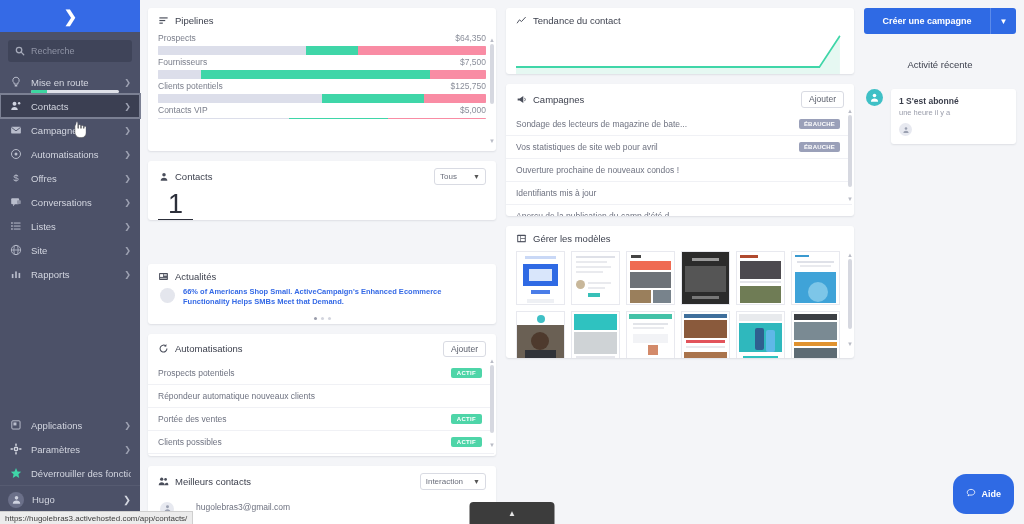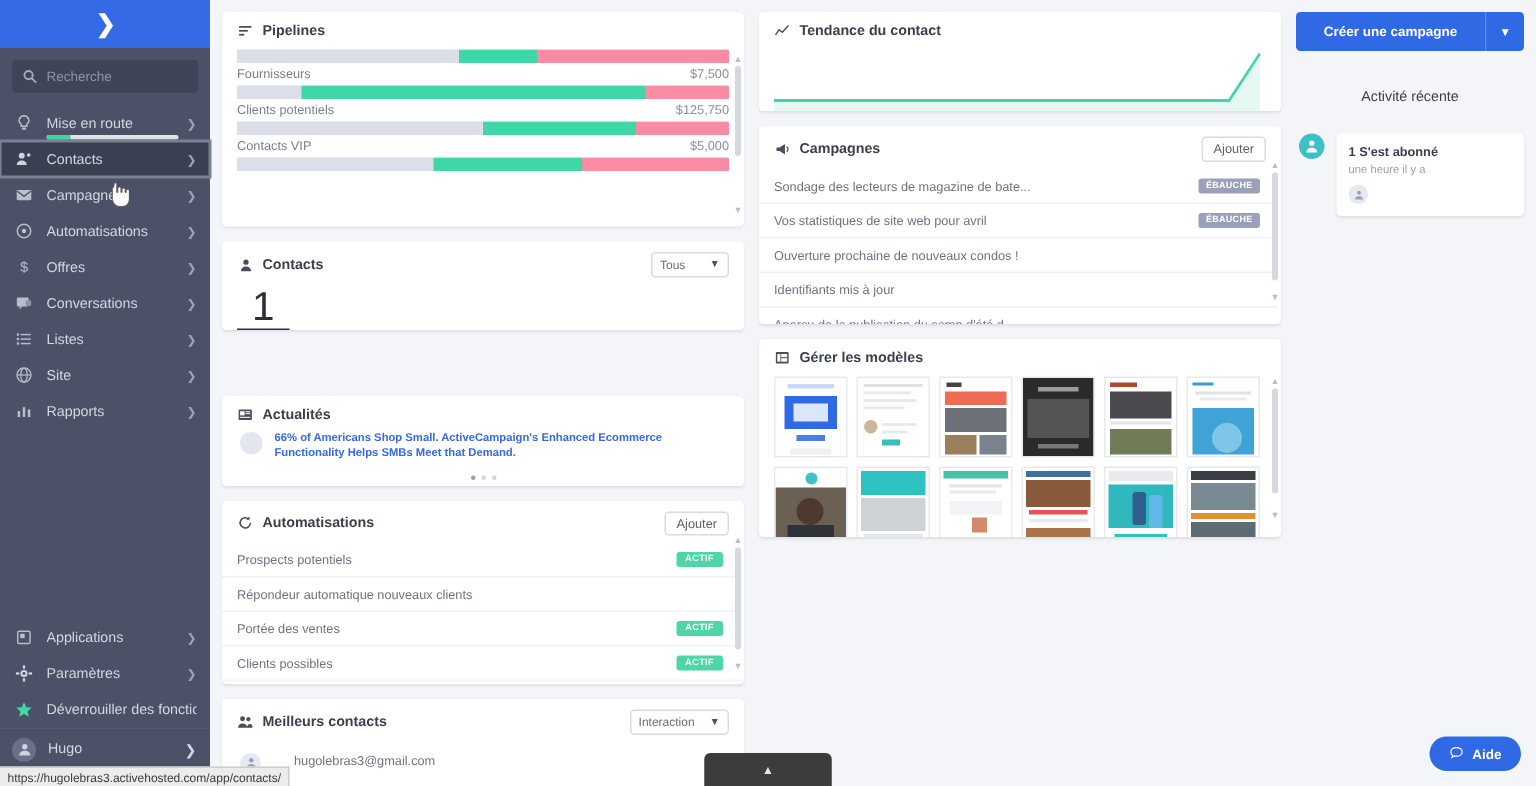--- a/index.html
+++ b/index.html
@@ -86,21 +86,21 @@
 
   .card {
     background: #fff; border-radius: 3px;
     box-shadow: 0 1px 2px rgba(30,35,60,.10);
     position: relative; overflow: hidden;
   }
   .card-head {
     display: flex; align-items: center; padding: 7px 10px 5px 10px; gap: 6px;
   }
   .card-head .hicon { width: 11px; height: 11px; flex:0 0 11px; display:flex;align-items:center;justify-content:center; }
-  .card-head .htitle { font-size: 9.5px; font-weight: bold; color: #3b3f4c; }
+  .card-head .htitle { font-size: 9.5px; font-weight: normal; color: #3b3f4c; }
   .card-head .spacer { flex: 1; }
   .btn-small {
     border: 1px solid #d9dbe3; background: #fff; border-radius: 3px;
     font-size: 8.5px; color: #5a5e6b; padding: 3px 7px; line-height: 1;
     font-family: "Liberation Sans", sans-serif;
   }
   .select-small {
     border: 1px solid #d9dbe3; background: #fff; border-radius: 3px;
     font-size: 8px; color: #6a6e7b; padding: 3px 5px;
     display: flex; align-items: center; gap: 10px; min-width: 52px;
@@ -208,21 +208,21 @@
   .act-time { font-size: 7.5px; color: #9a9dab; padding-top: 2px; }
   .act-mini {
     width: 13px; height: 13px; border-radius: 50%; background: #e7e9f0;
     margin-top: 6px; display:flex;align-items:center;justify-content:center;
   }
 
   
   .help-btn {
     position: absolute; right: 10px; bottom: 10px;
     background: #2f6ae4; color: #fff; border: none; border-radius: 13px;
-    height: 23px; padding: 0 13px; display: flex; align-items: center; gap: 5px;
+    height: 40px; padding: 0 13px; display: flex; align-items: center; gap: 5px;
     font-size: 9px; font-weight: bold; font-family: "Liberation Sans", sans-serif;
   }
   .bottom-tray {
     position: absolute; left: 50%; transform: translateX(-50%); bottom: 0;
     width: 85px; height: 22px; background: #3c3c3c; border-radius: 4px 4px 0 0;
     display: flex; align-items: center; justify-content: center;
   }
   .bottom-tray .up { color: #e6e6e6; font-size: 8px; }
 
   .cursor {
@@ -432,20 +432,24 @@
                   <rect x="2" y="3.4" width="12" height="1.7"></rect>
                   <rect x="2" y="7.2" width="8.5" height="1.7"></rect>
                   <rect x="2" y="11" width="5" height="1.7"></rect>
                 </g>
               </svg>
           </span>
           <span class="htitle">Pipelines</span>
         </div>
         <div class="pipe-body">
           <div class="pipe-row">
+            <div class="pipe-top">
+              <span>Prospects</span>
+              <span class="pipe-amt">$64,350</span>
+            </div>
             <div class="pipe-bar">
               <span class="seg-gray" style="width:45%"></span>
                 <span class="seg-green" style="width:16%"></span>
                 <span class="seg-pink" style="width:39%"></span>
             </div>
           </div>
           <div class="pipe-row">
             <div class="pipe-top">
               <span>Fournisseurs</span>
               <span class="pipe-amt">$7,500</span>

